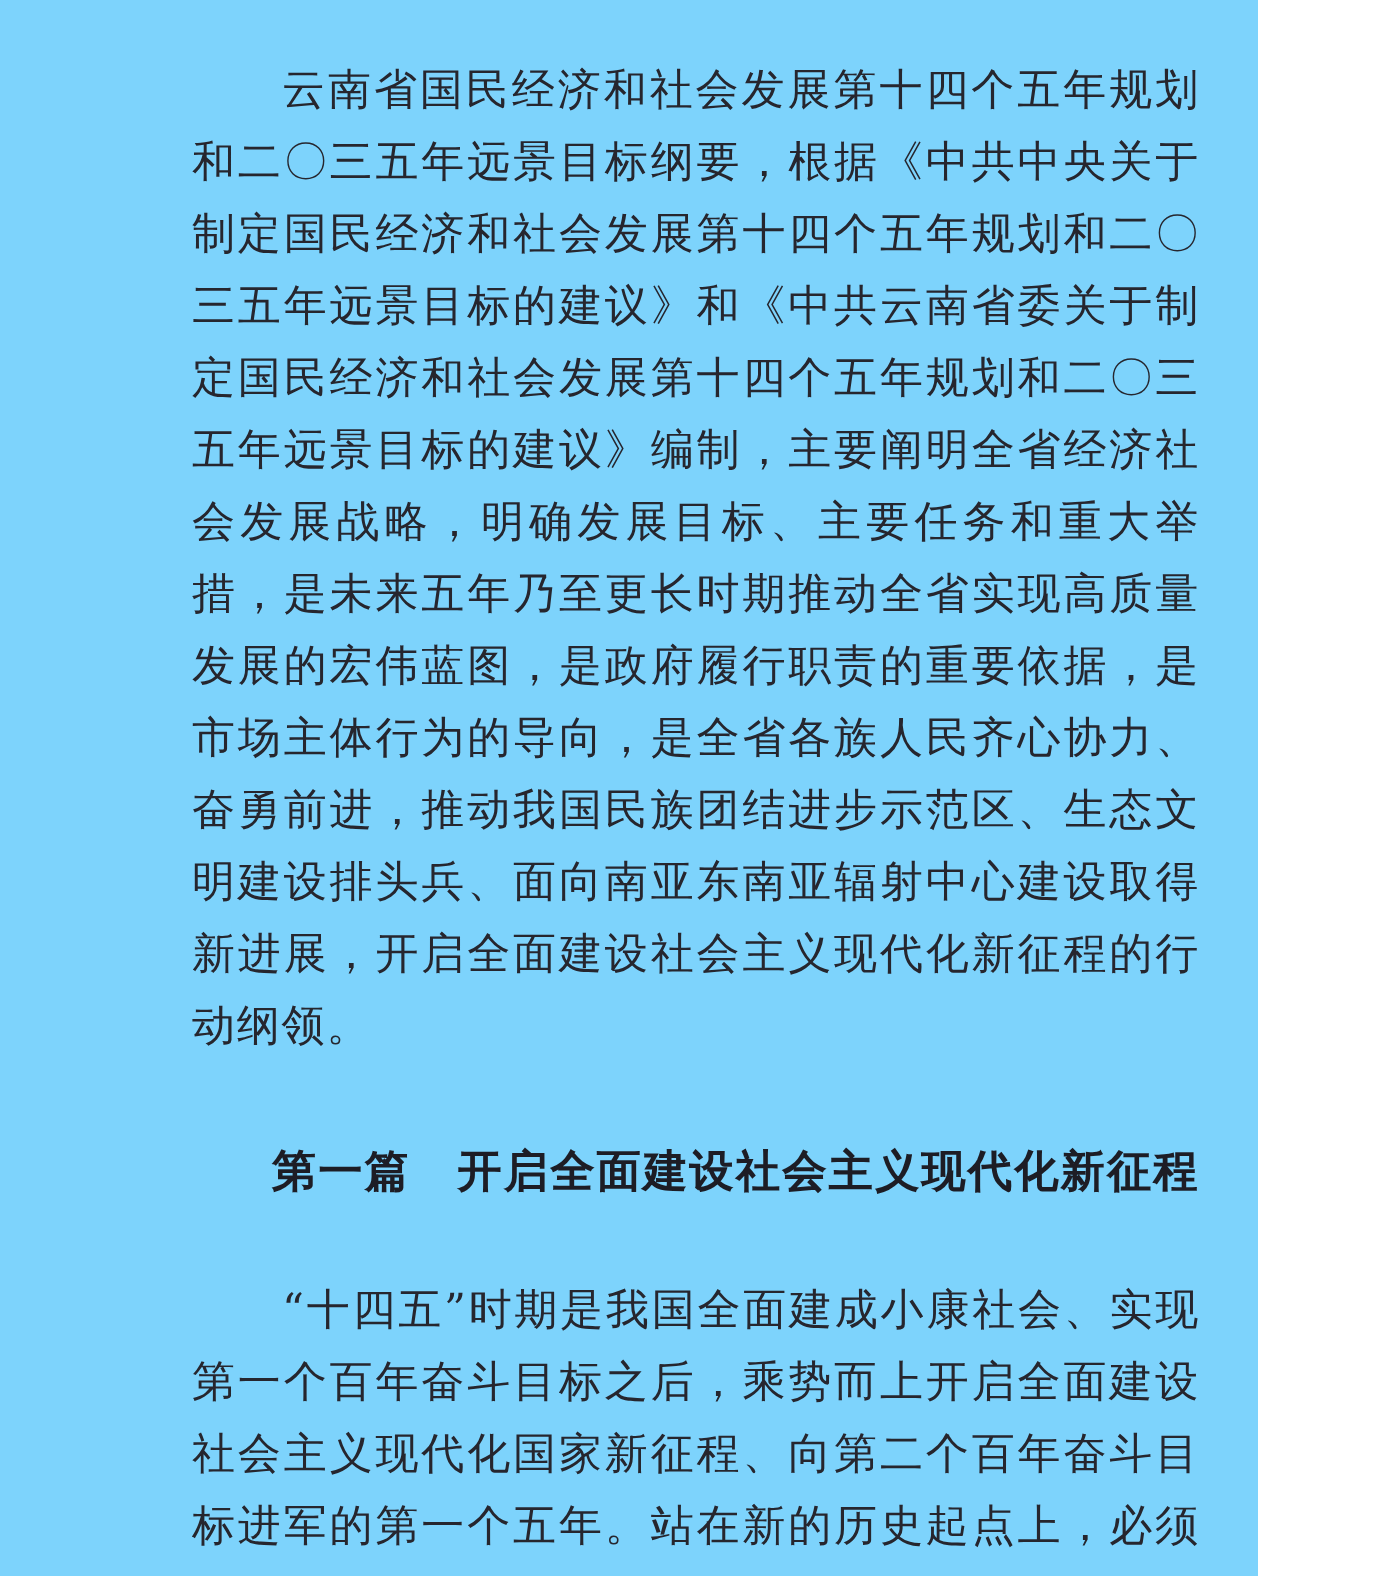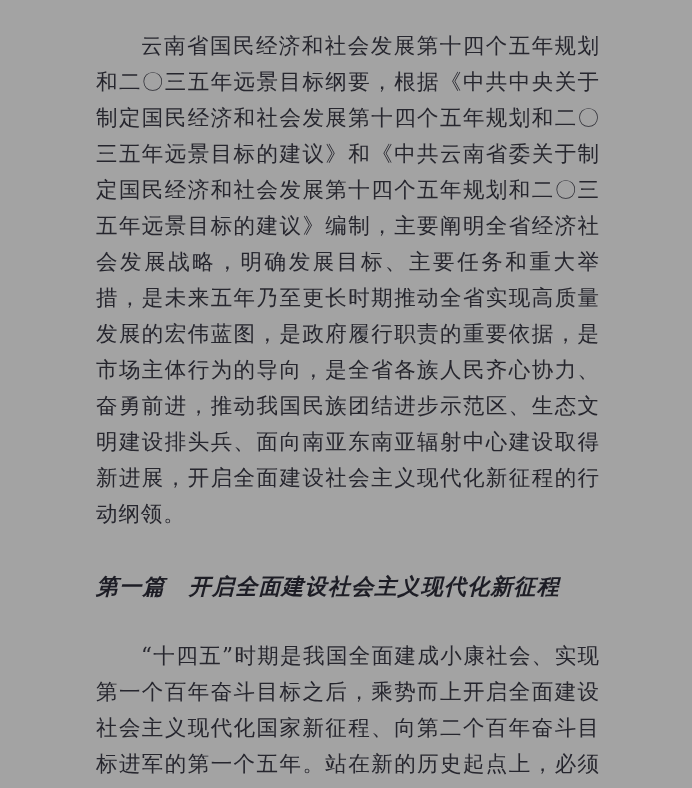--- a/index.html
+++ b/index.html
@@ -5,23 +5,23 @@
   html, body {
     margin: 0;
     padding: 0;
     background: #ffffff;
   }
   body {
     font-family: "DejaVu Serif", "Liberation Serif", serif;
   }
   .page {
     position: relative;
-    width: 692px;
+    width: 629px;
     height: 788px;
-    background: #a3a3a3;
+    background: #7dd3fc;
     overflow: hidden;
     box-sizing: border-box;
   }
   .doc-body {
     position: absolute;
     left: 96px;
     top: 28px;
     width: 504px;
   }
   .para {
@@ -41,24 +41,23 @@
   .para.p-second {
     text-indent: 45px;
   }
   .section-heading {
     margin: 0;
     font-family: "DejaVu Serif", "Liberation Serif", serif;
     font-size: 22px;
     font-weight: bold;
     color: #1d1d25;
     line-height: 36px;
-    text-align: left;
+    text-align: right;
     letter-spacing: 1.2px;
     white-space: pre;
-    font-style: italic;
   }
   .spacer-before-heading { height: 36px; }
   .spacer-after-heading { height: 34px; }
 </style>
 </head>
 <body>
 
 <div class="page">
   <div class="doc-body">
 

